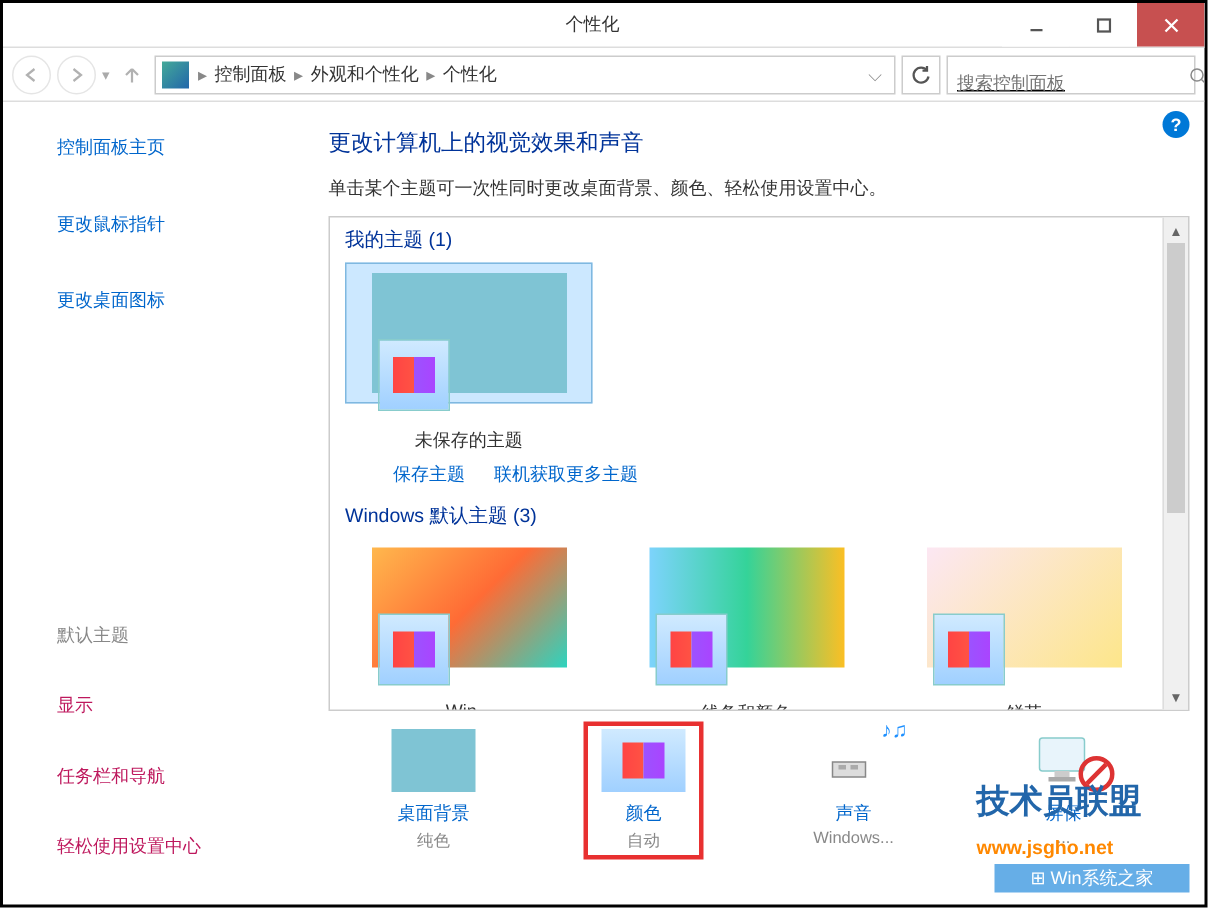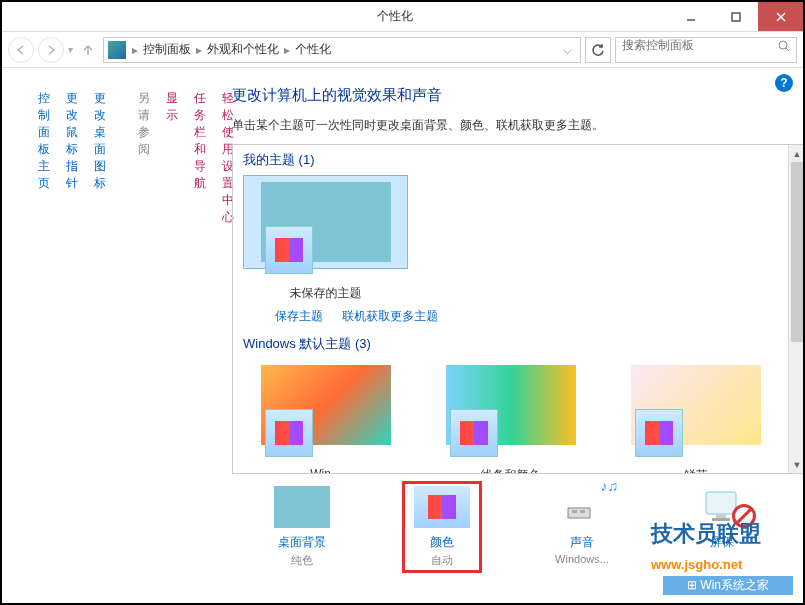--- a/index.html
+++ b/index.html
@@ -15,28 +15,28 @@
     
     .addressbar { height: 36px; display: flex; align-items: center; padding: 4px 6px; gap: 4px; border-bottom: 1px solid #ddd; }
     .nav-btn { width: 26px; height: 26px; border: 1px solid #ccc; border-radius: 50%; display: flex; align-items: center; justify-content: center; opacity: 0.5; }
     .nav-up { width: 22px; height: 22px; display: flex; align-items: center; justify-content: center; opacity: 0.5; }
     .breadcrumb { flex: 1; height: 26px; border: 1px solid #ccc; display: flex; align-items: center; padding: 0 4px; gap: 2px; font-size: 12px; }
     .bc-icon { width: 18px; height: 18px; background: linear-gradient(135deg,#4a9,#26a); margin-right: 4px; }
     .bc-seg { padding: 0 3px; color: #333; }
     .bc-sep { color: #888; }
     .bc-drop { margin-left: auto; color: #888; padding: 0 4px; }
     .refresh-btn { width: 26px; height: 26px; border: 1px solid #ccc; display: flex; align-items: center; justify-content: center; }
-    .searchbox { width: 182px; height: 26px; border: 1px solid #ccc; display: flex; align-items: flex-start; padding: 0 6px; }
+    .searchbox { width: 166px; height: 26px; border: 1px solid #ccc; display: flex; align-items: flex-end; padding: 0 6px; text-decoration: underline; }
     .searchbox input { border: none; outline: none; font-size: 12px; color: #888; flex: 1; background: transparent; }
     .searchbox-icon { color: #888; }
     
     .content { display: flex; height: calc(100% - 66px); position: relative; }
     .help-icon { position: absolute; right: 10px; top: 6px; width: 18px; height: 18px; border-radius: 50%; background: #0078d7; color: #fff; font-size: 12px; display: flex; align-items: center; justify-content: center; font-weight: bold; }
     
-    .sidebar { width: 210px; padding: 22px 20px 16px 36px; display: flex; flex-direction: row; font-size: 12px; gap: 16px; }
+    .sidebar { width: 210px; padding: 22px 20px 16px 36px; display: flex; flex-direction: column; font-size: 12px; gap: 16px; }
     .sidebar-title { color: #0066cc; margin-bottom: 18px; font-size: 12px; }
     .sidebar-link { color: #0066cc; margin-bottom: 18px; }
     .sidebar-spacer { flex: 1; }
     .sidebar-sub { color: #888; margin-bottom: 14px; }
     .sidebar-sublink { color: #be185d; margin-bottom: 14px; }
     
     .main { flex: 1; padding: 18px 10px 10px 20px; position: relative; }
     .main-heading { color: #003399; font-size: 15px; font-weight: normal; margin-bottom: 12px; }
     .main-sub { font-size: 12px; color: #333; margin-bottom: 10px; }
     
@@ -150,29 +150,29 @@
 </div>
 
 <div class="content">
   <div class="help-icon">?</div>
 
   <div class="sidebar">
     <div class="sidebar-title">控制面板主页</div>
     <div class="sidebar-link">更改鼠标指针</div>
     <div class="sidebar-link">更改桌面图标</div>
     <div class="sidebar-spacer"></div>
-    <div class="sidebar-sub">另请参阅</div>
+    <div class="sidebar-sub">默认主题</div>
     <div class="sidebar-sublink">显示</div>
     <div class="sidebar-sublink">任务栏和导航</div>
     <div class="sidebar-sublink">轻松使用设置中心</div>
   </div>
 
   <div class="main">
     <h2 class="main-heading">更改计算机上的视觉效果和声音</h2>
-    <p class="main-sub">单击某个主题可一次性同时更改桌面背景、颜色、联机获取更多主题。</p>
+    <p class="main-sub">单击某个主题可一次性同时更改桌面背景、颜色、轻松使用设置中心。</p>
 
     <div class="theme-panel">
       <div class="theme-scroll">
         <div class="section-label">我的主题 (1)</div>
         <div class="theme-row">
           <div class="theme-item selected">
             <div class="theme-thumb-wrap">
               <div class="theme-preview">
                 <div class="theme-icon-overlay">
                     <div class="fan"></div>

